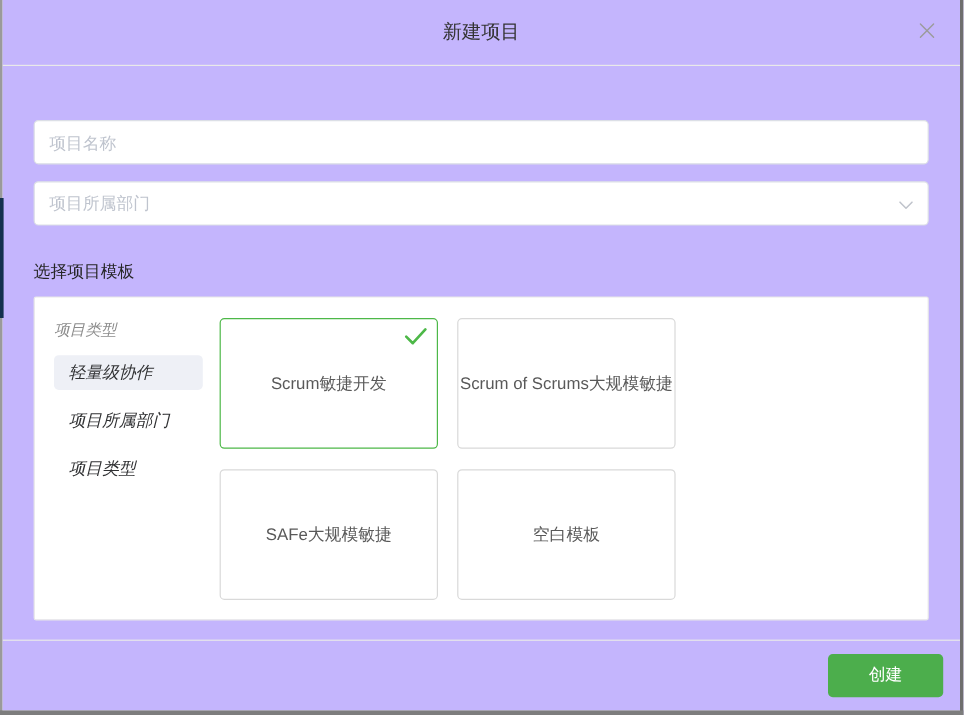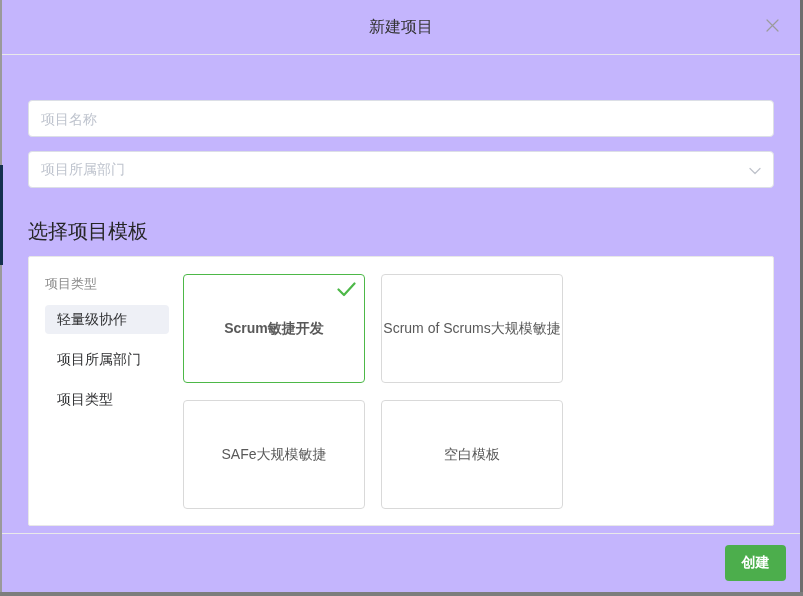--- a/index.html
+++ b/index.html
@@ -44,28 +44,28 @@
 
   .select-input {
     margin-top: 14px; width: 100%; height: 37px;
     border: 1px solid #dcdfe6; border-radius: 4px;
     padding: 0 12px; font-size: 14px;
     display: flex; align-items: center; justify-content: space-between;
     cursor: pointer; background: #fff;
   }
   .select-placeholder { color: #bfc4ce; }
 
-  .section-label { margin-top: 30px; font-size: 20px; color: #262626; }
+  .section-label { margin-top: 30px; font-size: 14px; color: #262626; }
 
   .template-panel {
     margin-top: 11px; height: 270px;
     border: 1px solid #e8e8e8; border-radius: 2px;
     display: flex; overflow: hidden; background: #fff;
   }
-  .cat-col { flex: none; width: 154px; padding: 18px 0 0 16px; }
+  .cat-col { flex: none; width: 154px; padding: 18px 0 0 16px; font-style: italic; }
   .cat-label { font-size: 13px; color: #8c8c8c; margin-bottom: 12px; }
   .cat-item {
     width: 124px; height: 29px; line-height: 29px;
     padding: 0 12px; margin-bottom: 11px;
     font-size: 14px; color: #303133; border-radius: 4px; cursor: pointer;
     white-space: nowrap; overflow: hidden;
   }
   .cat-item.selected { background: #eef0f6; }
 
   .card-col {
@@ -73,32 +73,32 @@
     display: flex; flex-wrap: wrap; align-content: flex-start;
   }
   .tpl-card {
     position: relative; width: 182px; height: 109px;
     border: 1px solid #d9d9d9; border-radius: 4px;
     margin: 0 16px 17px 0; background: #fff; cursor: pointer;
     display: flex; align-items: center; justify-content: center;
     font-size: 14px; color: #595959; white-space: nowrap;
   }
   .tpl-card .check-icon { display: none; position: absolute; top: 7px; right: 8px; }
-  .tpl-card.selected { border-color: #4db848; font-weight: bold; }
+  .tpl-card.selected { border-color: #4db848; }
   .tpl-card.selected .check-icon { display: block; }
 
   .modal-footer {
     flex: none; height: 59px; border-top: 1px solid #e9e9e9;
     display: flex; align-items: center; justify-content: flex-end;
     padding-right: 14px;
   }
   .create-btn {
-    width: 61px; height: 36px; border: none; border-radius: 4px;
+    width: 96px; height: 36px; border: none; border-radius: 4px;
     background: #4cae4c; color: #fff; font-size: 14px;
-    font-family: inherit; cursor: pointer; font-weight: bold;
+    font-family: inherit; cursor: pointer;
   }
 </style>
 </head>
 <body>
 
 <div class="edge-left"></div>
 <div class="edge-left-navy"></div>
 <div class="edge-right"></div>
 <div class="edge-bottom"></div>
 

